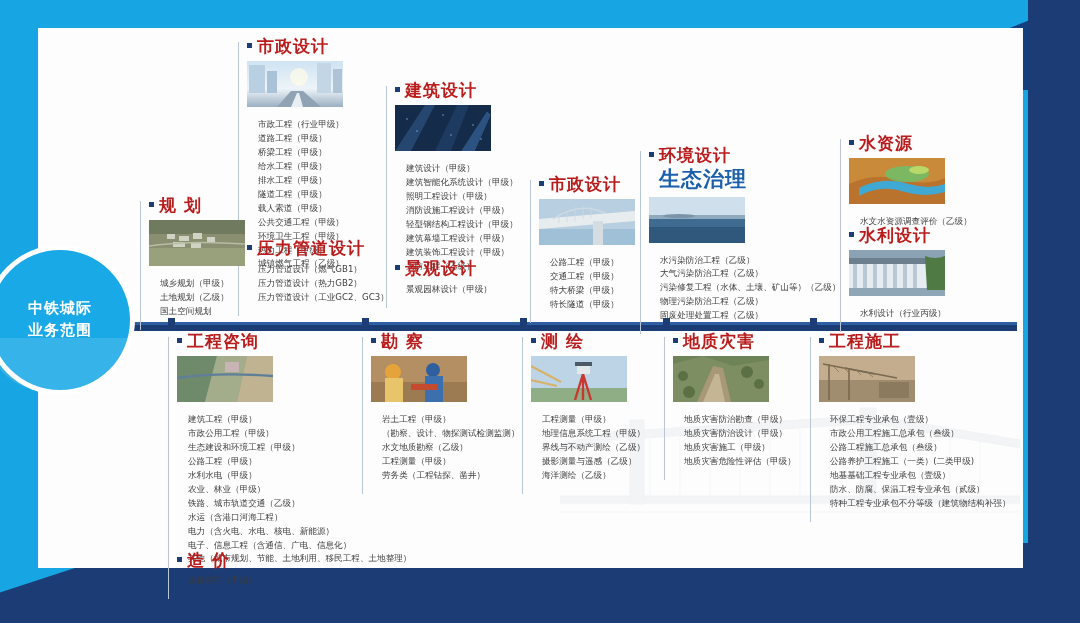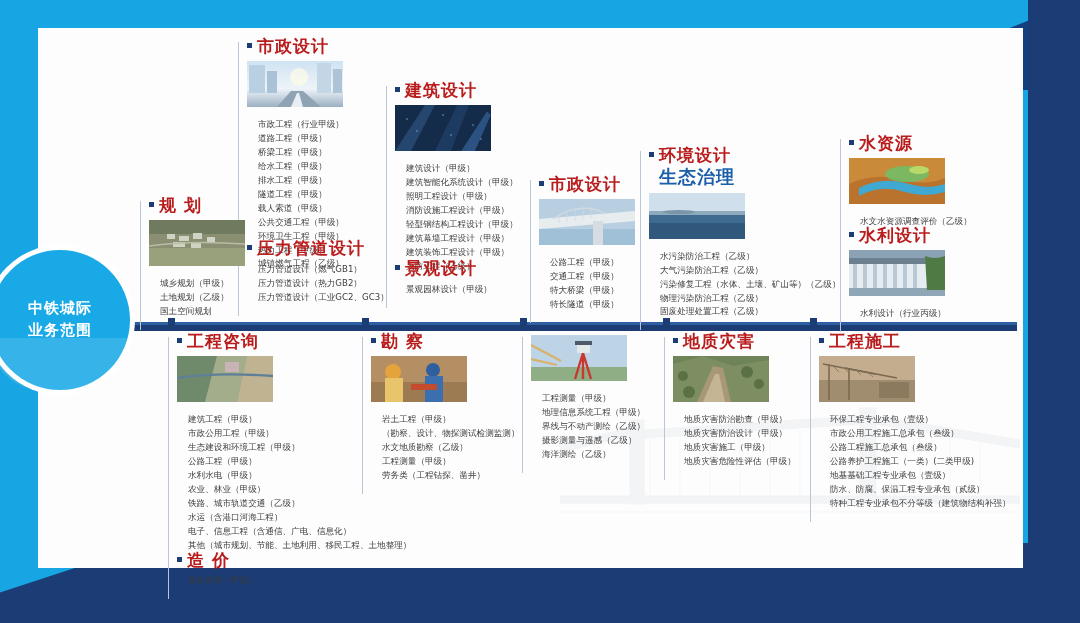--- a/index.html
+++ b/index.html
@@ -38,21 +38,21 @@
   .tl-bar-light{position:absolute;left:92px;top:322px;width:925px;height:3px;background:#2e5fa3;z-index:6;}
   .tick{position:absolute;width:7px;height:7px;background:#1b3c74;z-index:7;}
 
   
   .blk{position:absolute;z-index:12;}
   .blk .stem{position:absolute;left:0;top:6px;bottom:0;width:1px;background:#b9c6d6;}
   .blk-inner{padding-left:9px;}
   .bullet{display:inline-block;width:5px;height:5px;background:#1b3c74;vertical-align:middle;
     margin-right:5px;margin-bottom:4px;}
   .h{color:#b91c1c;font-size:17px;font-weight:bold;letter-spacing:1px;line-height:1.25;white-space:nowrap;}
-  .h2{color:#1b5faa;font-size:18px;font-weight:bold;letter-spacing:1px;line-height:1.25;
+  .h2{color:#1b5faa;font-size:21px;font-weight:bold;letter-spacing:1px;line-height:1.25;
       padding-left:10px;white-space:nowrap;}
   .thumb{width:96px;height:46px;margin:4px 0 5px 0;border:0;background:#ccd6e2;overflow:hidden;position:relative;}
   .thumb svg{display:block;width:100%;height:100%;}
   ul.items{list-style:none;margin:11px;padding:0;}
   ul.items li{font-size:8.6px;color:#3d3d3d;line-height:1.62;white-space:nowrap;}
 </style>
 </head>
 <body>
 
 <div id="root">
@@ -352,20 +352,21 @@
       </div>
       <ul class="items">
         <li>建筑工程（甲级）</li>
         <li>市政公用工程（甲级）</li>
         <li>生态建设和环境工程（甲级）</li>
         <li>公路工程（甲级）</li>
         <li>水利水电（甲级）</li>
         <li>农业、林业（甲级）</li>
         <li>铁路、城市轨道交通（乙级）</li>
         <li>水运（含港口河海工程）</li>
+        <li>电力（含火电、水电、核电、新能源）</li>
         <li>电子、信息工程（含通信、广电、信息化）</li>
         <li>其他（城市规划、节能、土地利用、移民工程、土地整理）</li>
       </ul>
     </div>
   </div>
 
   <div class="blk" style="left:168px;top:550px;width:130px;">
     <div class="stem"></div>
     <div class="blk-inner">
       <div class="h">
@@ -400,20 +401,23 @@
         <li>水文地质勘察（乙级）</li>
         <li>工程测量（甲级）</li>
         <li>劳务类（工程钻探、凿井）</li>
       </ul>
     </div>
   </div>
 
   <div class="blk" style="left:522px;top:331px;width:150px;">
     <div class="stem"></div>
     <div class="blk-inner">
+      <div class="h">
+        <span class="bullet"></span><span>测  绘</span>
+      </div>
       <div class="thumb">
         <svg viewBox="0 0 96 46" preserveAspectRatio="none">
           <rect width="96" height="46" fill="#bcd4e6"></rect>
           <rect y="32" width="96" height="14" fill="#8fae86"></rect>
           <g stroke="#c9382f" stroke-width="2.4" fill="none">
             <path d="M52 18 L44 44 M52 18 L60 44 M52 18 L52 44"></path>
           </g>
           <rect x="46" y="8" width="13" height="10" fill="#e3e8ea"></rect>
           <rect x="44" y="6" width="17" height="4" fill="#4b5a66"></rect>
           <g stroke="#d8b26a" stroke-width="2.2" fill="none">

